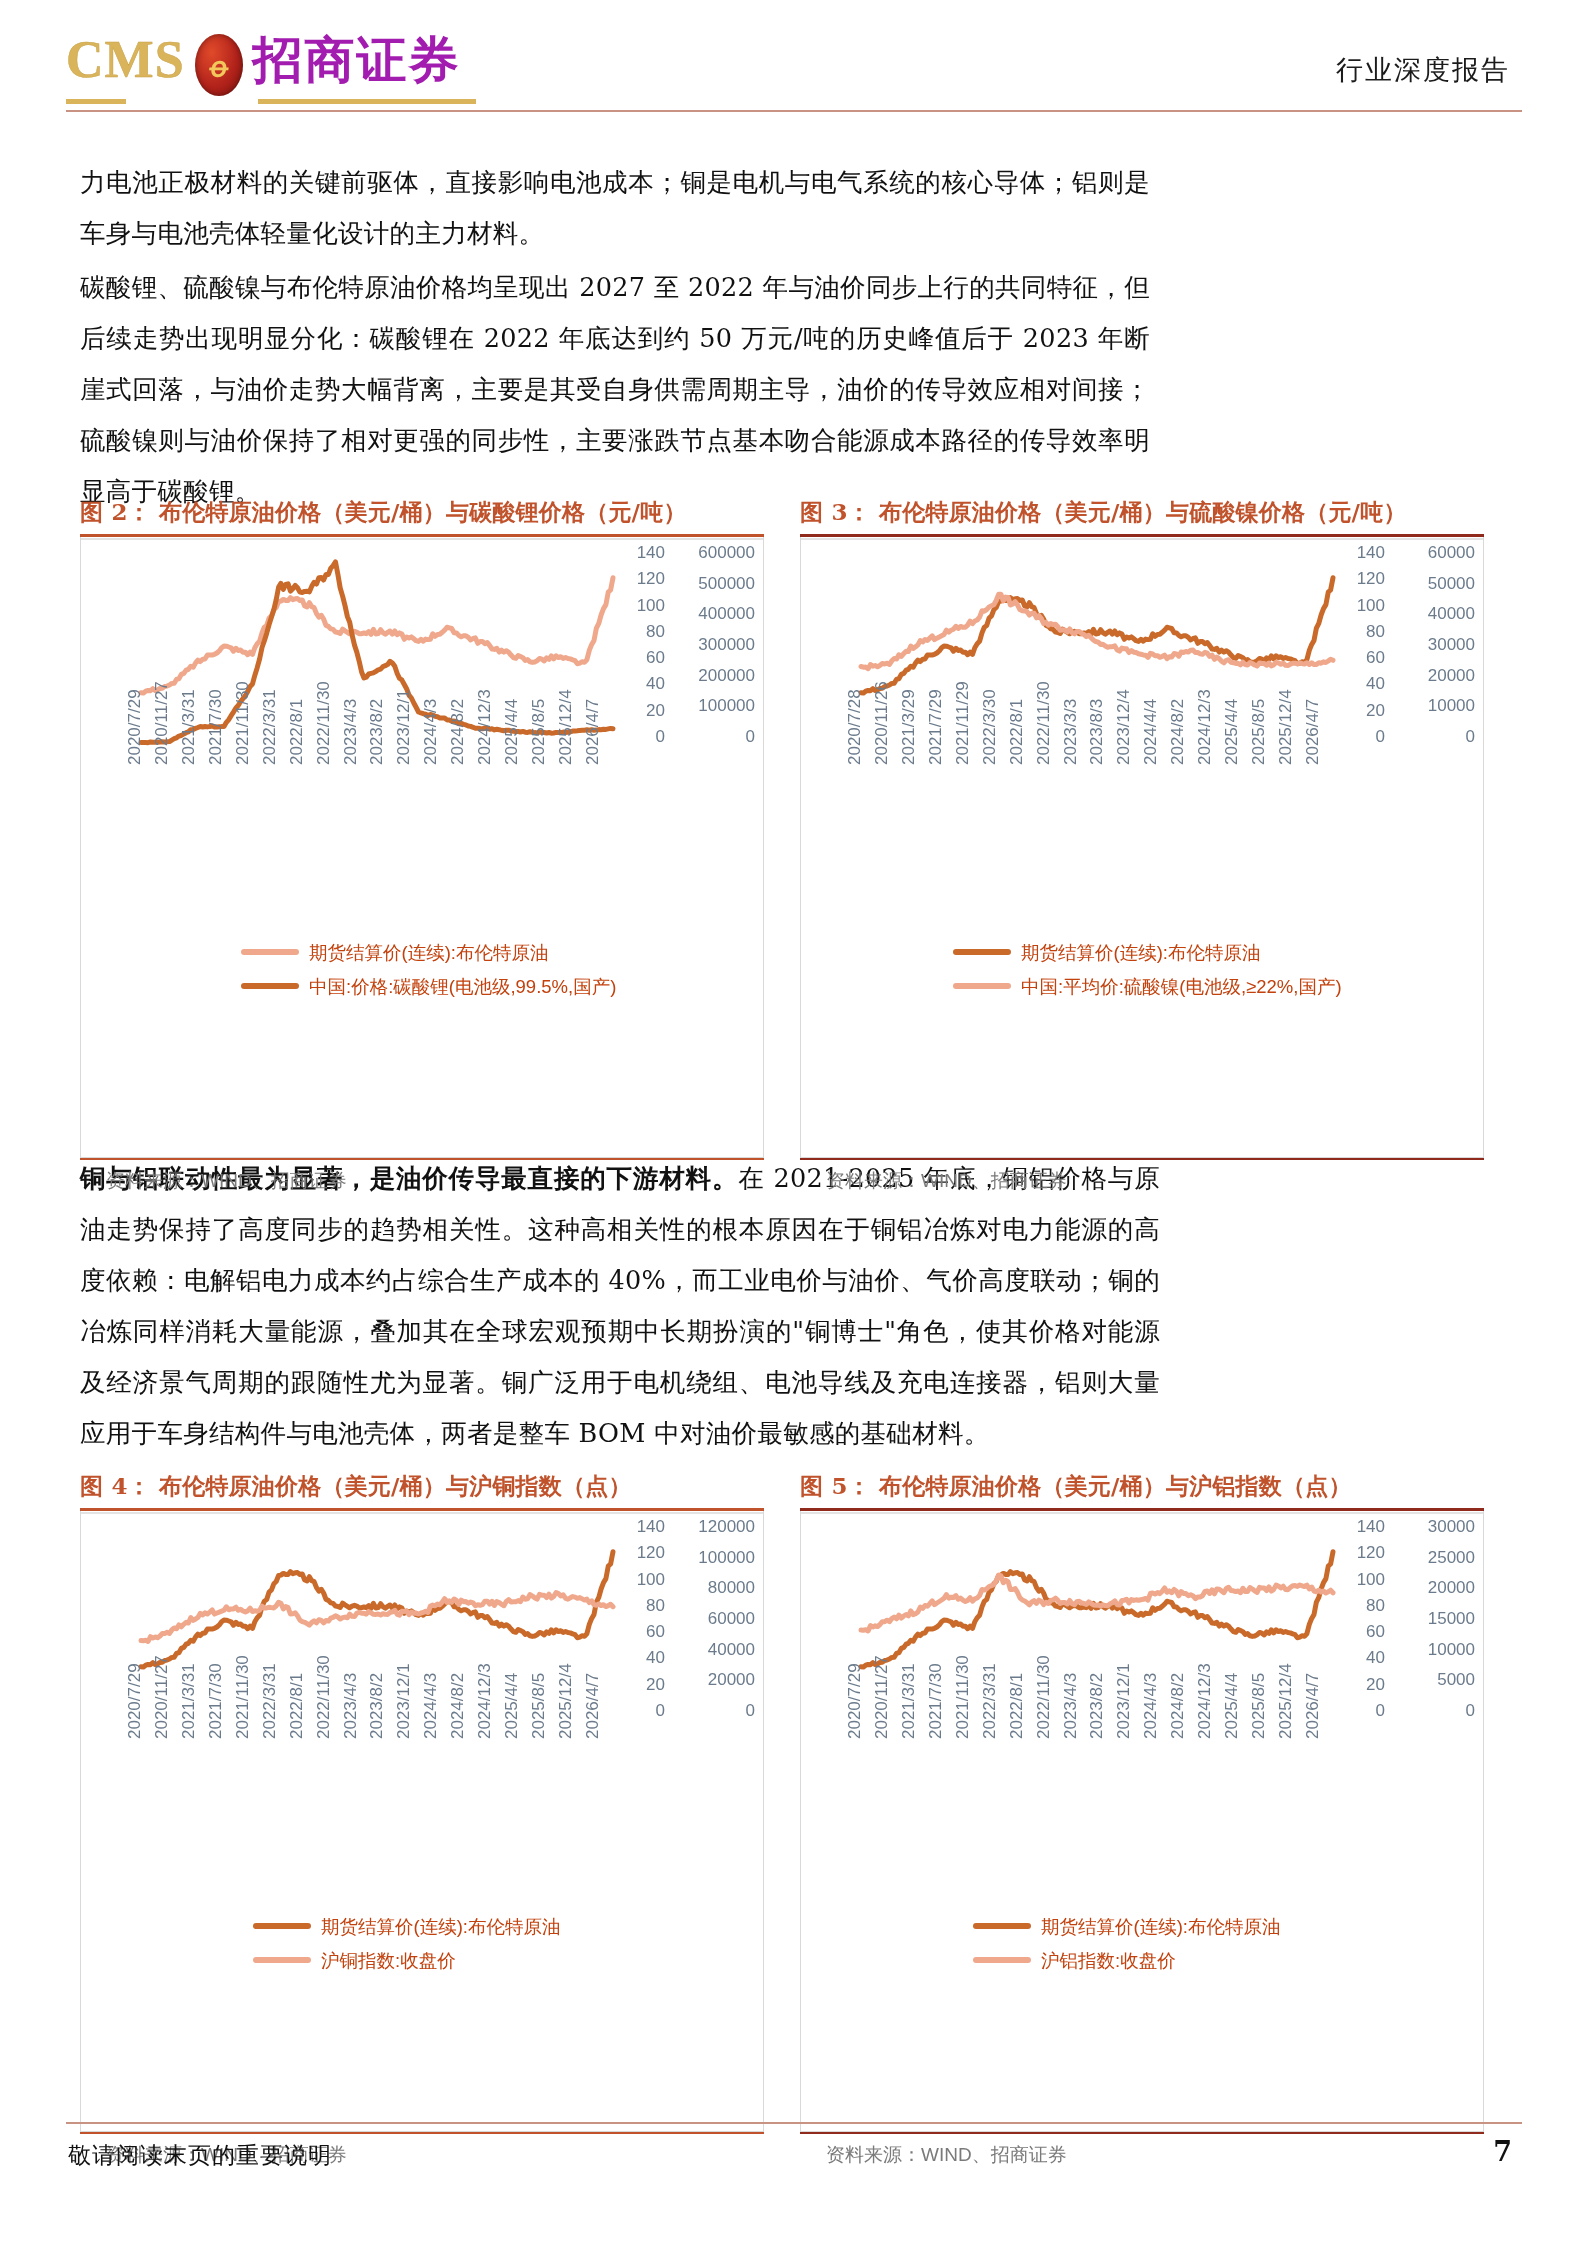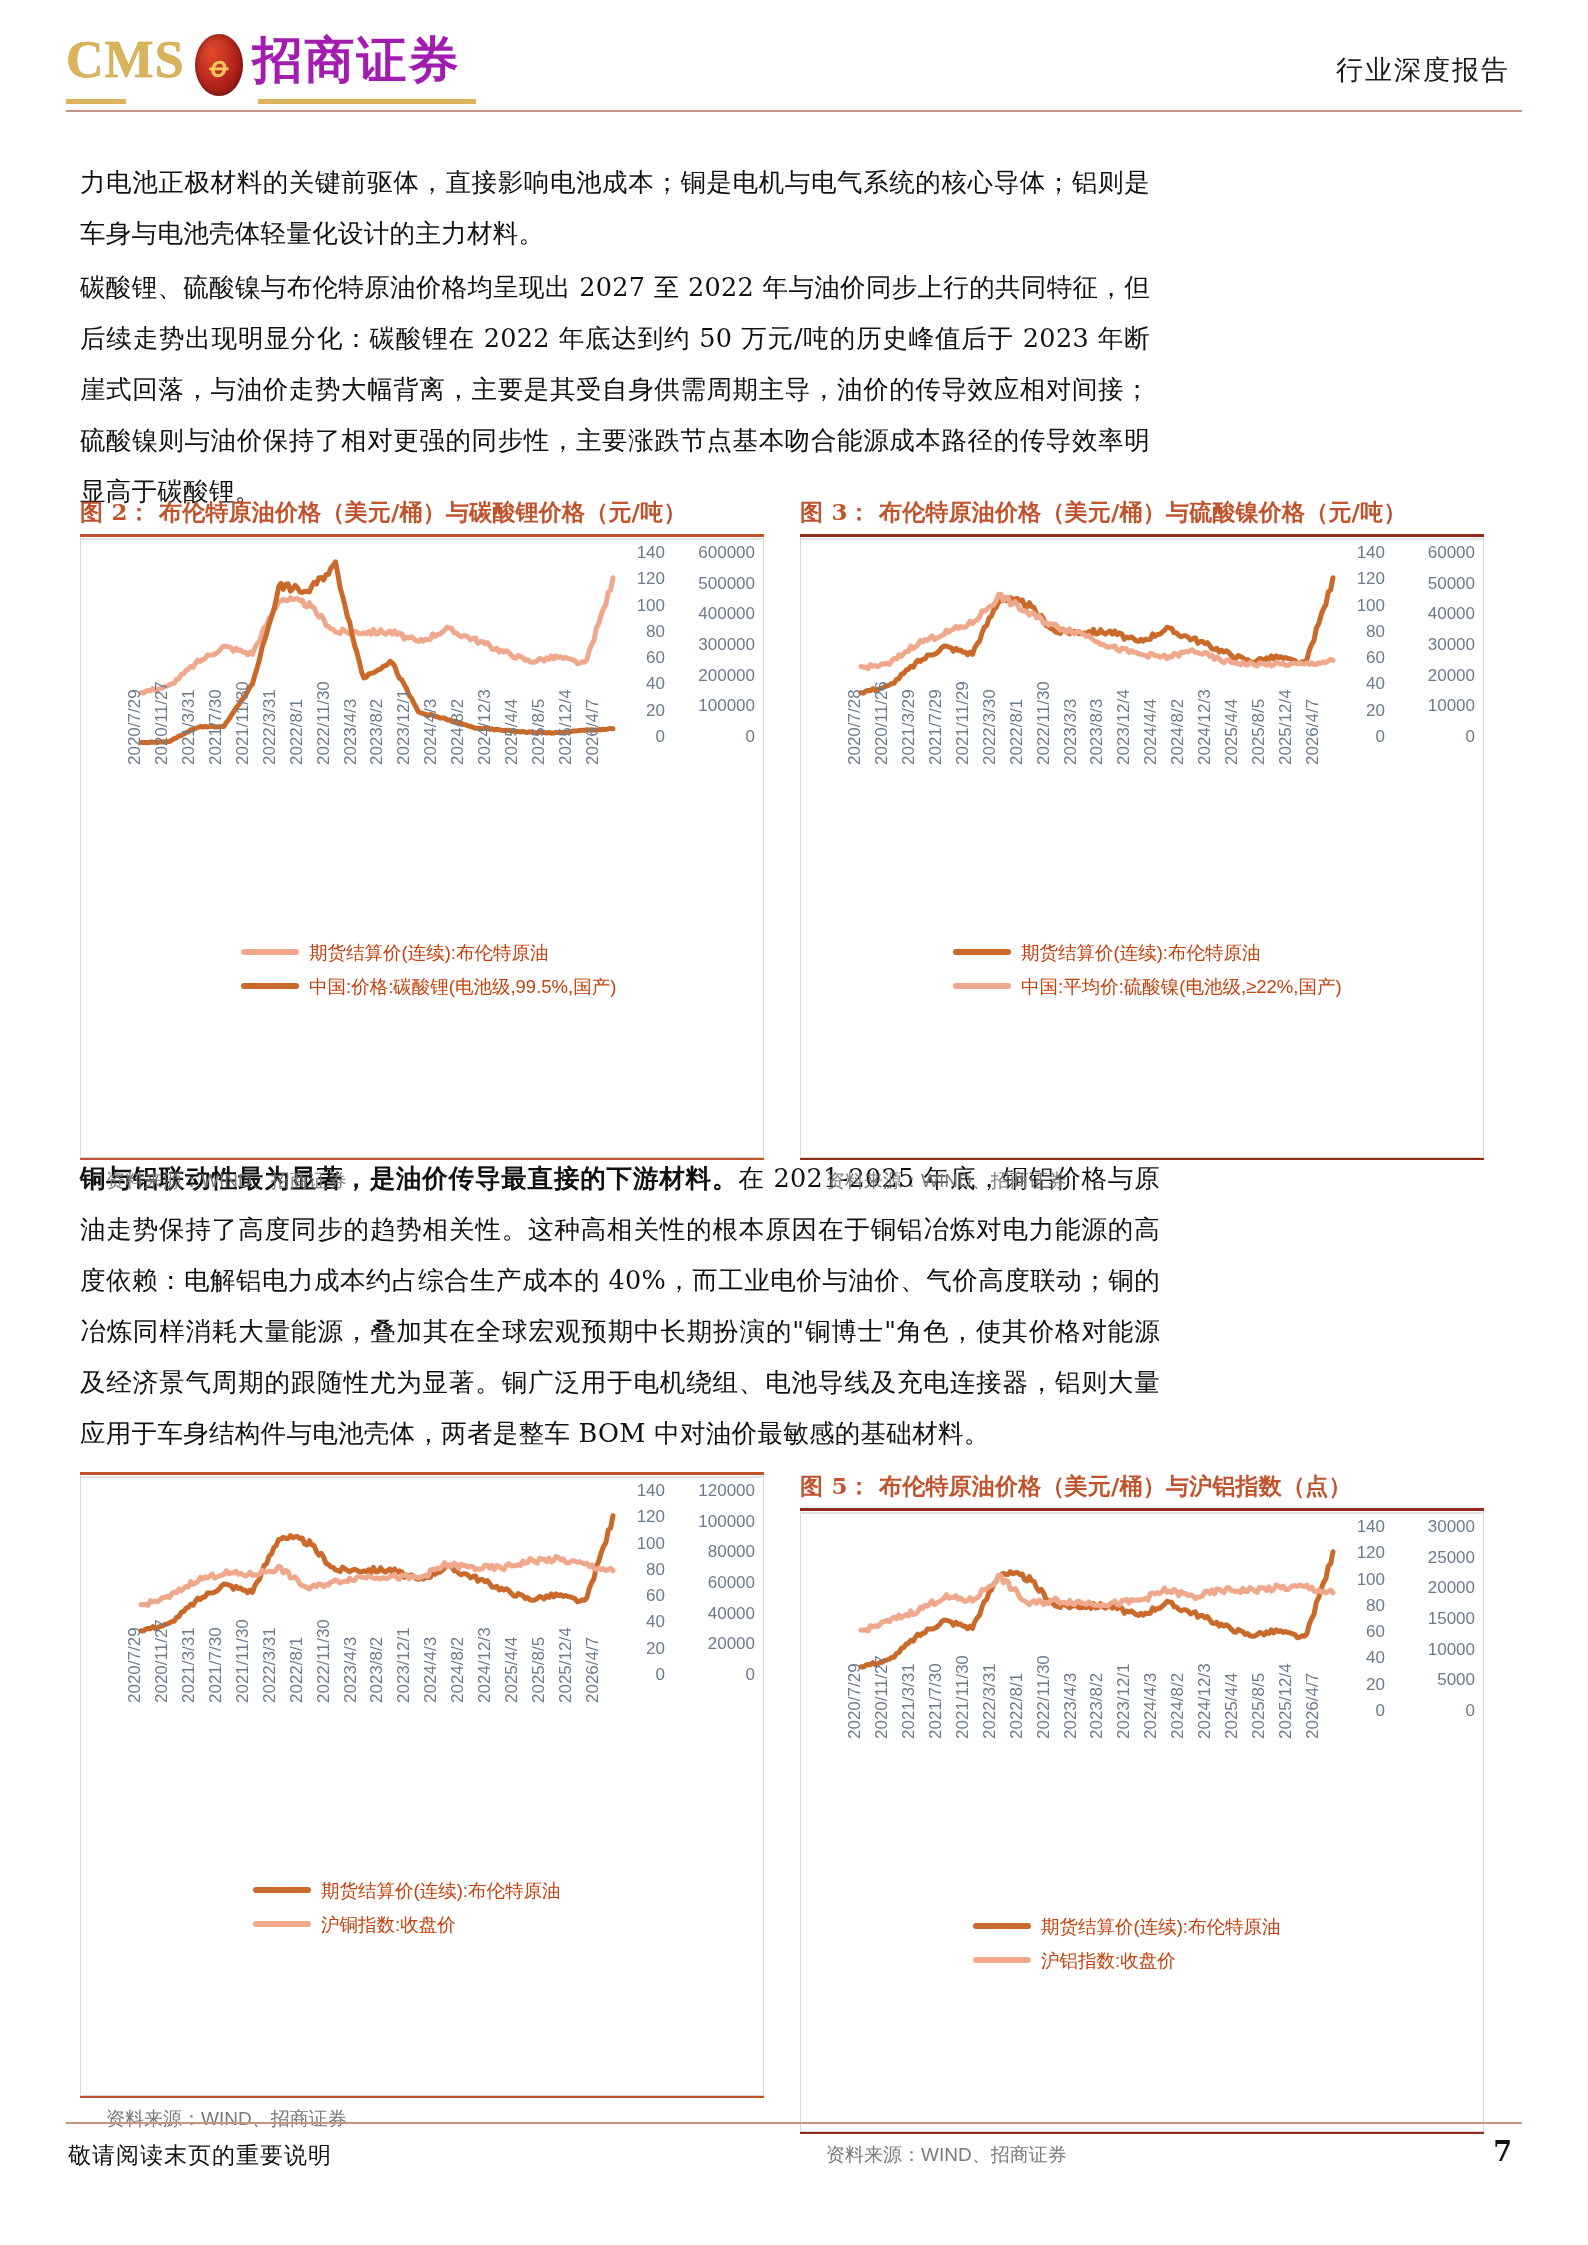--- a/index.html
+++ b/index.html
@@ -282,20 +282,21 @@
         <div class="legend-row">
             <span class="legend-line" style="background:#f0a88c"></span>
             <span>中国:平均价:硫酸镍(电池级,≥22%,国产)</span>
           </div>
       </div>
     </div>
     <div class="fig-source dark">资料来源：WIND、招商证券</div>
   </div>
 
   <div class="fig" id="fig4" style="left:80px;top:1468px;width:684px;">
+    <div class="fig-title">图 4： 布伦特原油价格（美元/桶）与沪铜指数（点）</div>
     <div class="fig-rule"></div>
     <div class="fig-box" style="height: 620px;">
       <div class="chart-area">
           <svg width="682" height="420" class="chart-plot">
             <line x1="0" x2="682" y1="2" y2="2" stroke="#e3e3e3" stroke-width="2"></line>
             <path d="M60.0 155.7 L62.4 156.1 L64.7 154.2 L67.1 153.5 L69.5 153.7 L71.9 151.7 L74.2 153.5 L76.6 152.9 L79.0 151.4 L81.3 151.2 L83.7 149.5 L86.1 149.1 L88.5 148.0 L90.8 146.4 L93.2 146.3 L95.6 142.2 L97.9 141.8 L100.3 137.4 L102.7 136.4 L105.1 133.2 L107.4 132.3 L109.8 129.2 L112.2 130.2 L114.6 125.9 L116.9 123.1 L119.3 124.6 L121.7 122.2 L124.0 121.9 L126.4 118.1 L128.8 118.1 L131.2 118.0 L133.5 117.3 L135.9 116.0 L138.3 113.9 L140.6 110.8 L143.0 109.1 L145.4 109.2 L147.8 110.0 L150.1 110.8 L152.5 114.2 L154.9 111.3 L157.2 113.6 L159.6 112.9 L162.0 115.3 L164.4 115.2 L166.7 117.7 L169.1 115.2 L171.5 117.4 L173.8 110.7 L176.2 106.8 L178.6 104.3 L181.0 95.9 L183.3 90.2 L185.7 88.5 L188.1 81.1 L190.5 78.9 L192.8 72.8 L195.2 70.5 L197.6 64.5 L199.9 64.1 L202.3 62.4 L204.7 63.4 L207.1 63.5 L209.4 60.7 L211.8 62.7 L214.2 61.8 L216.5 61.6 L218.9 63.5 L221.3 63.0 L223.7 69.0 L226.0 69.9 L228.4 65.7 L230.8 69.7 L233.1 70.6 L235.5 76.6 L237.9 80.1 L240.3 78.3 L242.6 82.0 L245.0 88.4 L247.4 89.4 L249.7 91.9 L252.1 92.4 L254.5 95.1 L256.9 95.4 L259.2 96.5 L261.6 92.2 L264.0 93.8 L266.4 95.3 L268.7 96.8 L271.1 95.1 L273.5 94.3 L275.8 95.1 L278.2 96.8 L280.6 96.7 L283.0 96.0 L285.3 96.7 L287.7 94.6 L290.1 97.3 L292.4 92.3 L294.8 96.9 L297.2 96.6 L299.6 92.7 L301.9 95.6 L304.3 97.1 L306.7 95.4 L309.0 94.0 L311.4 97.1 L313.8 94.0 L316.2 97.7 L318.5 95.9 L320.9 97.1 L323.3 102.3 L325.6 100.0 L328.0 101.1 L330.4 99.9 L332.8 101.8 L335.1 103.7 L337.5 104.4 L339.9 102.3 L342.3 104.2 L344.6 102.1 L347.0 102.6 L349.4 102.2 L351.7 96.8 L354.1 99.3 L356.5 97.5 L358.9 97.2 L361.2 95.3 L363.6 93.2 L366.0 90.2 L368.3 90.8 L370.7 91.5 L373.1 95.7 L375.5 95.9 L377.8 98.4 L380.2 99.8 L382.6 98.8 L384.9 98.7 L387.3 100.4 L389.7 103.0 L392.1 101.5 L394.4 100.9 L396.8 106.3 L399.2 104.5 L401.5 104.5 L403.9 106.7 L406.3 105.5 L408.7 108.6 L411.0 112.0 L413.4 112.4 L415.8 111.3 L418.2 115.0 L420.5 113.1 L422.9 115.1 L425.3 113.8 L427.6 115.1 L430.0 118.1 L432.4 120.6 L434.8 121.3 L437.1 118.5 L439.5 119.6 L441.9 120.7 L444.2 123.5 L446.6 122.6 L449.0 124.8 L451.4 125.4 L453.7 125.0 L456.1 123.8 L458.5 121.4 L460.8 122.2 L463.2 123.9 L465.6 120.9 L468.0 122.3 L470.3 118.9 L472.7 121.9 L475.1 118.8 L477.4 120.6 L479.8 119.7 L482.2 121.4 L484.6 120.5 L486.9 121.5 L489.3 121.9 L491.7 122.9 L494.1 123.7 L496.4 126.7 L498.8 126.1 L501.2 124.7 L503.5 125.2 L505.9 122.7 L508.3 113.4 L510.7 107.4 L513.0 103.4 L515.4 91.1 L517.8 86.4 L520.1 78.0 L522.5 71.6 L524.9 67.6 L527.3 54.9 L529.6 53.1 L532.0 40.7 " fill="none" stroke="#c96a2a" stroke-width="5" stroke-linejoin="round" stroke-linecap="round"></path>
             <path d="M60.0 129.5 L62.4 129.7 L64.7 129.3 L67.1 130.5 L69.5 125.7 L71.9 127.0 L74.2 126.0 L76.6 126.7 L79.0 124.9 L81.3 122.5 L83.7 122.6 L86.1 121.3 L88.5 122.4 L90.8 119.0 L93.2 116.9 L95.6 117.8 L97.9 113.9 L100.3 115.8 L102.7 113.3 L105.1 111.3 L107.4 112.0 L109.8 106.6 L112.2 109.4 L114.6 108.0 L116.9 106.4 L119.3 102.3 L121.7 104.0 L124.0 101.8 L126.4 103.0 L128.8 101.1 L131.2 99.0 L133.5 103.1 L135.9 102.0 L138.3 101.1 L140.6 100.2 L143.0 99.2 L145.4 95.8 L147.8 98.8 L150.1 97.9 L152.5 97.9 L154.9 96.2 L157.2 99.3 L159.6 98.2 L162.0 100.0 L164.4 100.9 L166.7 99.9 L169.1 97.2 L171.5 100.5 L173.8 99.8 L176.2 100.3 L178.6 99.3 L181.0 95.2 L183.3 97.0 L185.7 97.0 L188.1 96.2 L190.5 96.6 L192.8 97.0 L195.2 94.8 L197.6 91.2 L199.9 92.2 L202.3 97.9 L204.7 95.6 L207.1 96.6 L209.4 103.0 L211.8 102.8 L214.2 101.8 L216.5 104.8 L218.9 109.1 L221.3 110.6 L223.7 111.3 L226.0 112.6 L228.4 114.1 L230.8 111.3 L233.1 109.8 L235.5 111.8 L237.9 108.7 L240.3 109.4 L242.6 111.9 L245.0 109.4 L247.4 110.1 L249.7 107.2 L252.1 106.4 L254.5 104.7 L256.9 106.0 L259.2 108.0 L261.6 106.6 L264.0 106.1 L266.4 106.8 L268.7 103.1 L271.1 105.3 L273.5 105.6 L275.8 102.3 L278.2 101.3 L280.6 102.2 L283.0 102.3 L285.3 103.1 L287.7 100.6 L290.1 101.9 L292.4 103.2 L294.8 103.4 L297.2 103.0 L299.6 104.0 L301.9 102.7 L304.3 103.3 L306.7 103.4 L309.0 101.5 L311.4 100.8 L313.8 99.4 L316.2 103.3 L318.5 104.1 L320.9 100.3 L323.3 100.4 L325.6 100.0 L328.0 103.7 L330.4 101.0 L332.8 102.3 L335.1 102.1 L337.5 103.0 L339.9 102.2 L342.3 101.4 L344.6 100.2 L347.0 101.4 L349.4 95.0 L351.7 94.1 L354.1 94.8 L356.5 93.1 L358.9 93.7 L361.2 91.1 L363.6 87.7 L366.0 91.3 L368.3 89.8 L370.7 91.3 L373.1 88.0 L375.5 89.4 L377.8 93.4 L380.2 89.2 L382.6 90.7 L384.9 90.6 L387.3 92.3 L389.7 91.1 L392.1 91.9 L394.4 94.8 L396.8 93.7 L399.2 94.3 L401.5 93.7 L403.9 90.2 L406.3 90.2 L408.7 93.1 L411.0 90.3 L413.4 94.5 L415.8 90.6 L418.2 91.5 L420.5 93.4 L422.9 94.7 L425.3 90.4 L427.6 88.6 L430.0 91.0 L432.4 90.7 L434.8 90.8 L437.1 89.6 L439.5 90.7 L441.9 86.0 L444.2 88.3 L446.6 87.9 L449.0 83.5 L451.4 85.0 L453.7 86.8 L456.1 88.2 L458.5 83.4 L460.8 84.2 L463.2 84.2 L465.6 86.5 L468.0 83.2 L470.3 87.1 L472.7 85.5 L475.1 81.5 L477.4 82.5 L479.8 84.9 L482.2 83.9 L484.6 87.4 L486.9 88.2 L489.3 86.8 L491.7 85.6 L494.1 86.1 L496.4 87.3 L498.8 86.6 L501.2 87.9 L503.5 89.1 L505.9 88.1 L508.3 91.5 L510.7 89.9 L513.0 93.6 L515.4 94.3 L517.8 93.0 L520.1 94.6 L522.5 93.7 L524.9 95.6 L527.3 94.6 L529.6 93.2 L532.0 95.7 " fill="none" stroke="#f0a88c" stroke-width="5" stroke-linejoin="round" stroke-linecap="round"></path>
           </svg>
           <div class="axis-left" style="right: 98px; top: 5px; height: 206px; display: flex; flex-direction: column; justify-content: space-between;">
             <div>140</div>

